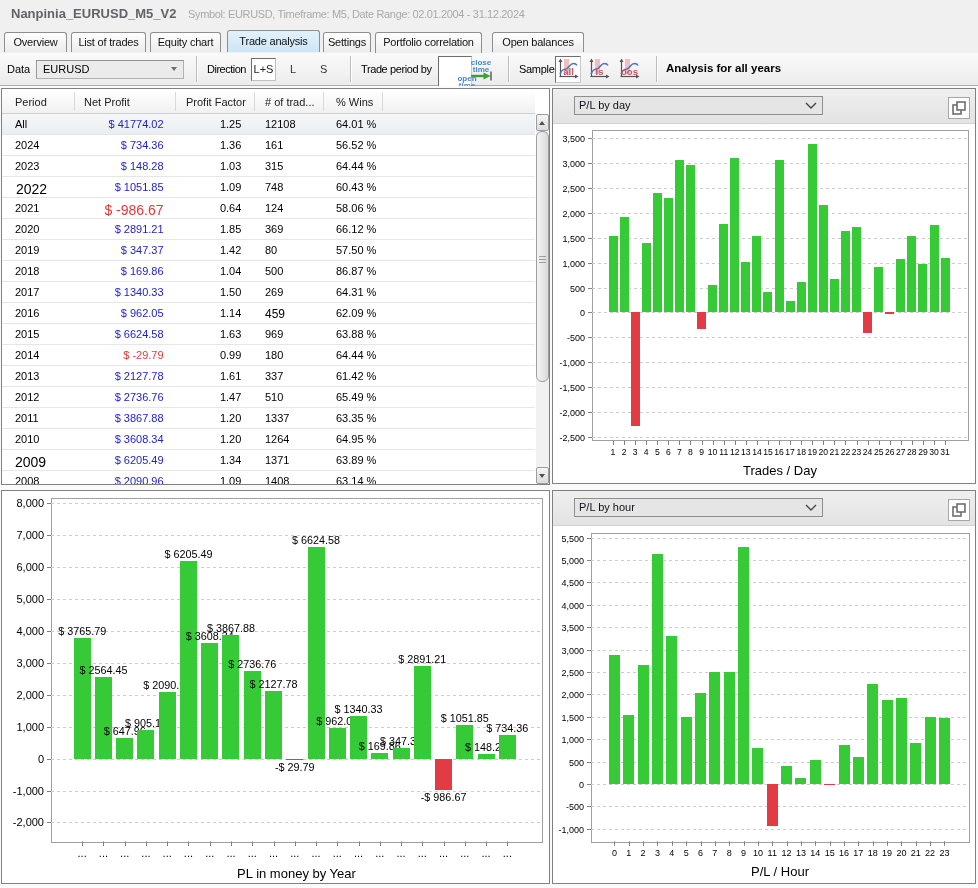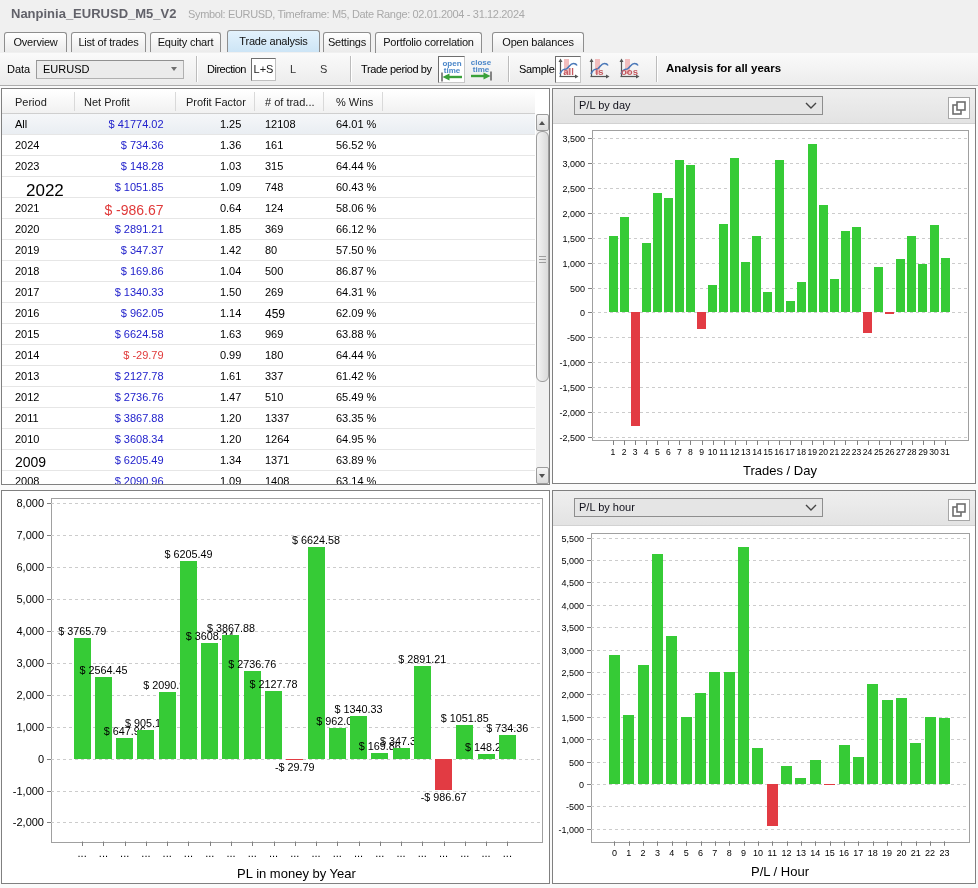--- a/index.html
+++ b/index.html
@@ -28,21 +28,21 @@
 <div class="abs" style="left:656.6px;top:56px;width:1px;height:26px;background:#ffffff"></div>
 <div class="txt" style="left:7px;top:63px;font-size:11px;color:#000">Data</div>
 <div class="abs" style="left:36px;top:60px;width:148px;height:19px;background:#ebebeb;border:1px solid #b0b0b0;border-top-color:#909090;border-left-color:#9a9a9a"></div>
 <div class="txt" style="left:43px;top:63px;font-size:11px;color:#000">EURUSD</div>
 <div class="abs" style="left:171px;top:67px;width:0;height:0;border-left:3.5px solid transparent;border-right:3.5px solid transparent;border-top:4.5px solid #6e6e6e"></div>
 <div class="txt" style="left:207px;top:63px;font-size:11px;letter-spacing:-0.5px;color:#000">Direction</div>
 <div class="abs" style="left:251px;top:58px;width:25px;height:23px;background:#fff;border:1px solid #6e6e6e;border-right-color:#c0c0c0;border-bottom-color:#c0c0c0;font-size:11px;text-align:center;line-height:21px;color:#222">L+S</div>
 <div class="txt" style="left:290px;top:63px;font-size:11px;color:#333">L</div>
 <div class="txt" style="left:320px;top:63px;font-size:11px;color:#333">S</div>
 <div class="txt" style="left:361px;top:63px;font-size:11px;letter-spacing:-0.4px;color:#000">Trade period by</div>
-<div class="abs" style="left:438px;top:56px;width:27px;height:27px;background:#fff;border:1px solid #6e6e6e;border-right-color:#c8c8c8;border-bottom-color:#c8c8c8;padding:1px"><svg width="24" height="24" viewBox="0 0 24 24">
+<div class="abs" style="left:438px;top:56px;width:27px;height:27px;background:#fff;border:1px solid #6e6e6e;border-right-color:#c8c8c8;border-bottom-color:#c8c8c8;padding:16px"><svg width="24" height="24" viewBox="0 0 24 24">
       <text x="12" y="7.5" font-size="8" font-weight="bold" text-anchor="middle" fill="#4a86c8">open</text>
       <text x="12" y="14.5" font-size="8" font-weight="bold" text-anchor="middle" fill="#4a86c8">time</text>
       <line x1="22" y1="19" x2="6" y2="19" stroke="#3aa03a" stroke-width="2.4"></line>
       <polygon points="2.5,19 9.5,15.5 9.5,22.5" fill="#3aa03a"></polygon>
       <line x1="2" y1="14.5" x2="2" y2="23.5" stroke="#4a4a4a" stroke-width="1.3"></line>
     </svg></div>
 <div class="abs" style="left:469px;top:57px;width:24px;height:24px"><svg width="24" height="24" viewBox="0 0 24 24">
       <text x="12" y="7.5" font-size="8" font-weight="bold" text-anchor="middle" fill="#4a86c8">close</text>
       <text x="12" y="14.5" font-size="8" font-weight="bold" text-anchor="middle" fill="#4a86c8">time</text>
       <line x1="2" y1="19" x2="18" y2="19" stroke="#3aa03a" stroke-width="2.4"></line>
@@ -106,21 +106,21 @@
 <div class="txt" style="left:0;top:139.0px;width:241.3px;text-align:right;font-size:11px;color:#000">1.36</div>
 <div class="txt" style="left:265px;top:139.0px;font-size:11px;color:#000">161</div>
 <div class="txt" style="left:336px;top:139.0px;font-size:11px;color:#000">56.52 %</div>
 <div class="abs" style="left:2px;top:154.5px;width:533px;height:1px;background:#e6e6e6"></div>
 <div class="txt" style="left:15px;top:160.0px;font-size:11px;color:#000">2023</div>
 <div class="txt" style="left:0;top:160.0px;width:163.6px;text-align:right;font-size:11px;color:#2222CC">$ 148.28</div>
 <div class="txt" style="left:0;top:160.0px;width:241.3px;text-align:right;font-size:11px;color:#000">1.03</div>
 <div class="txt" style="left:265px;top:160.0px;font-size:11px;color:#000">315</div>
 <div class="txt" style="left:336px;top:160.0px;font-size:11px;color:#000">64.44 %</div>
 <div class="abs" style="left:2px;top:175.5px;width:533px;height:1px;background:#e6e6e6"></div>
-<div class="txt" style="left:26px;top:181.0px;font-size:17px;color:#000">2022</div>
+<div class="txt" style="left:16px;top:181.0px;font-size:14px;color:#000">2022</div>
 <div class="txt" style="left:0;top:181.0px;width:163.6px;text-align:right;font-size:11px;color:#2222CC">$ 1051.85</div>
 <div class="txt" style="left:0;top:181.0px;width:241.3px;text-align:right;font-size:11px;color:#000">1.09</div>
 <div class="txt" style="left:265px;top:181.0px;font-size:11px;color:#000">748</div>
 <div class="txt" style="left:336px;top:181.0px;font-size:11px;color:#000">60.43 %</div>
 <div class="abs" style="left:2px;top:196.5px;width:533px;height:1px;background:#e6e6e6"></div>
 <div class="txt" style="left:15px;top:202.0px;font-size:11px;color:#000">2021</div>
 <div class="txt" style="left:0;top:202.0px;width:163.6px;text-align:right;font-size:14px;color:#E03A3A">$ -986.67</div>
 <div class="txt" style="left:0;top:202.0px;width:241.3px;text-align:right;font-size:11px;color:#000">0.64</div>
 <div class="txt" style="left:265px;top:202.0px;font-size:11px;color:#000">124</div>
 <div class="txt" style="left:336px;top:202.0px;font-size:11px;color:#000">58.06 %</div>

